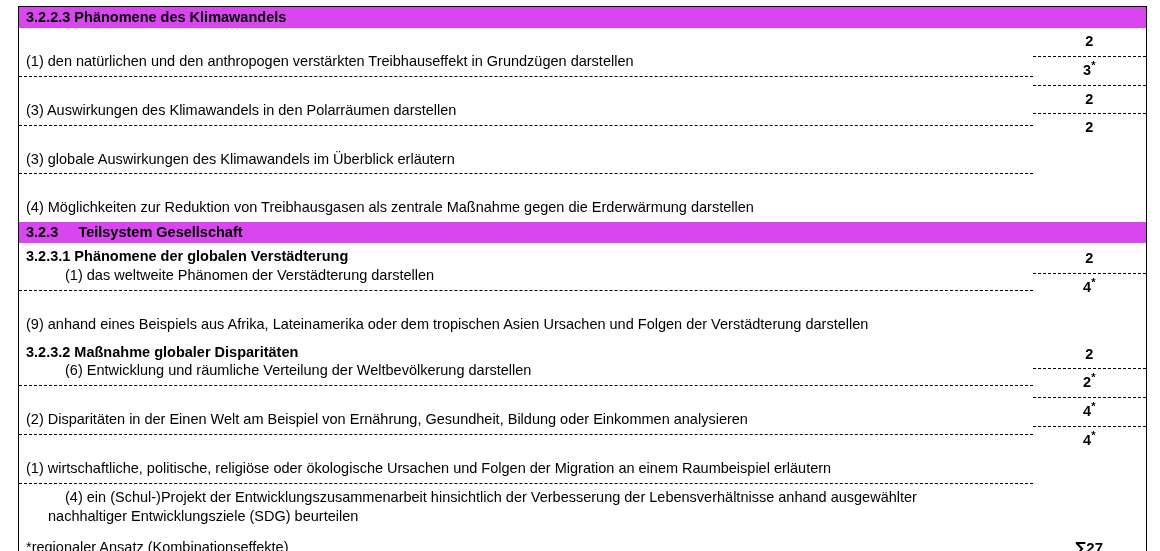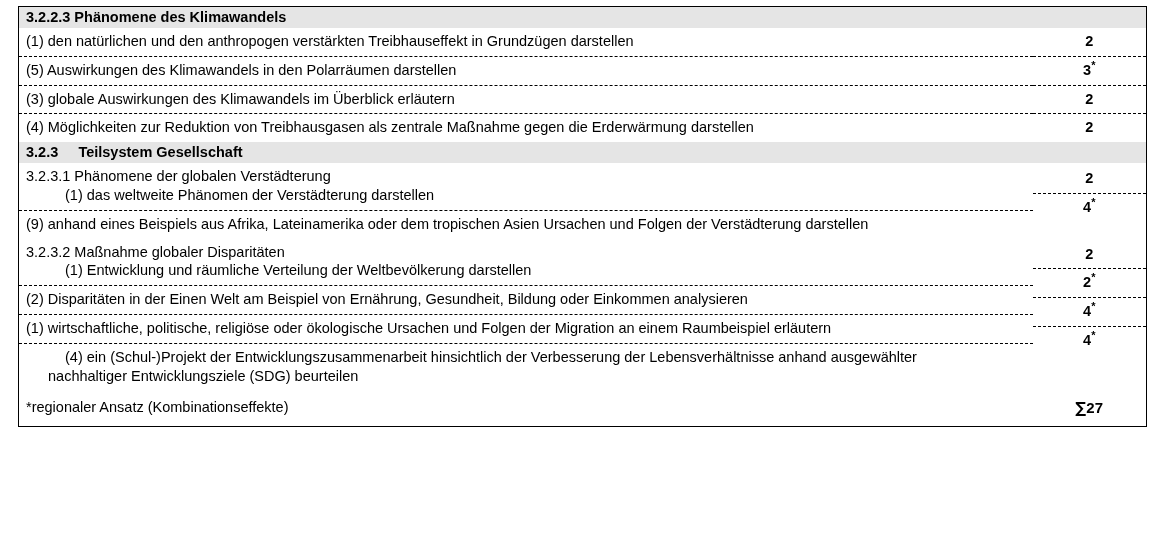--- a/index.html
+++ b/index.html
@@ -59,21 +59,21 @@
     font-size: 14.5px;
   }
   tr.header-row .cell-hours {
     padding-top: 4px;
     font-weight: normal;
   }
   tr.header-row td { border-bottom: 1.6px solid #000; }
 
   
   tr.band-row td {
-    background: #e5e5e5;
+    background: #d946ef;
     border-top: 1.2px solid #000;
     border-bottom: 1.2px solid #000;
     height: 20px;
   }
   tr.band-row .cell-content {
     font-weight: bold;
     font-size: 14.5px;
     padding-top: 1px;
     padding-bottom: 1px;
   }
@@ -97,28 +97,29 @@
     font-weight: bold;
     font-size: 14.5px;
     line-height: 1.30;
     padding: 4px 4px 5px 4px;
   }
   .entry-hours.dashed-top {
     border-top: 1.3px dashed #000;
   }
 
   .sub-head {
-    font-weight: normal;
+    font-weight: bold;
     display: block;
   }
   .sub-body { display: block; margin-left: 39px; }
   .hang {
     display: block;
     padding-left: 22px;
     text-indent: -22px;
+    margin-top: 20px;
   }
   .hang2 {
     display: block;
     padding-left: 22px;
   }
 
   sup.star {
     font-size: 11px;
     vertical-align: super;
     line-height: 0;
@@ -162,21 +163,21 @@
         <div class="cell-hours"></div>
       </td>
     </tr>
 
     <tr class="group-row no-top">
       <td>
         <div class="entry">
           <span class="hang">(1)  den natürlichen und den anthropogen verstärkten Treibhauseffekt in Grundzügen darstellen</span>
         </div>
         <div class="entry dashed-top">
-          <span class="hang">(5)  Auswirkungen des Klimawandels in den Polarräumen darstellen</span>
+          <span class="hang">(3)  Auswirkungen des Klimawandels in den Polarräumen darstellen</span>
         </div>
         <div class="entry dashed-top">
           <span class="hang">(3)  globale Auswirkungen des Klimawandels im Überblick erläutern</span>
         </div>
         <div class="entry dashed-top">
           <span class="hang">(4)  Möglichkeiten zur Reduktion von Treibhausgasen als zentrale Maßnahme gegen die Erderwärmung darstellen</span>
         </div>
       </td>
       <td class="col-sep">
         <div class="entry-hours"><span>2</span></div>
@@ -211,21 +212,21 @@
           <span>2</span>
         </div>
         <div class="entry-hours dashed-top"><span>4</span><sup class="star">*</sup></div>
       </td>
     </tr>
 
     <tr class="group-row">
       <td>
         <div class="entry">
           <span class="sub-head">3.2.3.2 Maßnahme globaler Disparitäten</span>
-          <span class="sub-body">(1) Entwicklung und räumliche Verteilung der Weltbevölkerung darstellen</span>
+          <span class="sub-body">(6) Entwicklung und räumliche Verteilung der Weltbevölkerung darstellen</span>
         </div>
         <div class="entry dashed-top">
           <span class="hang">(2) Disparitäten in der Einen Welt am Beispiel von Ernährung, Gesundheit, Bildung oder Einkommen analysieren</span>
         </div>
         <div class="entry dashed-top">
           <span class="hang">(1) wirtschaftliche, politische, religiöse oder ökologische Ursachen und Folgen der Migration an einem Raumbeispiel erläutern</span>
         </div>
         <div class="entry dashed-top">
           <span class="sub-body">(4) ein (Schul-)Projekt der Entwicklungszusammenarbeit hinsichtlich der Verbesserung der Lebensverhältnisse anhand ausgewählter</span>
           <span class="hang2">nachhaltiger Entwicklungsziele (SDG) beurteilen</span>

